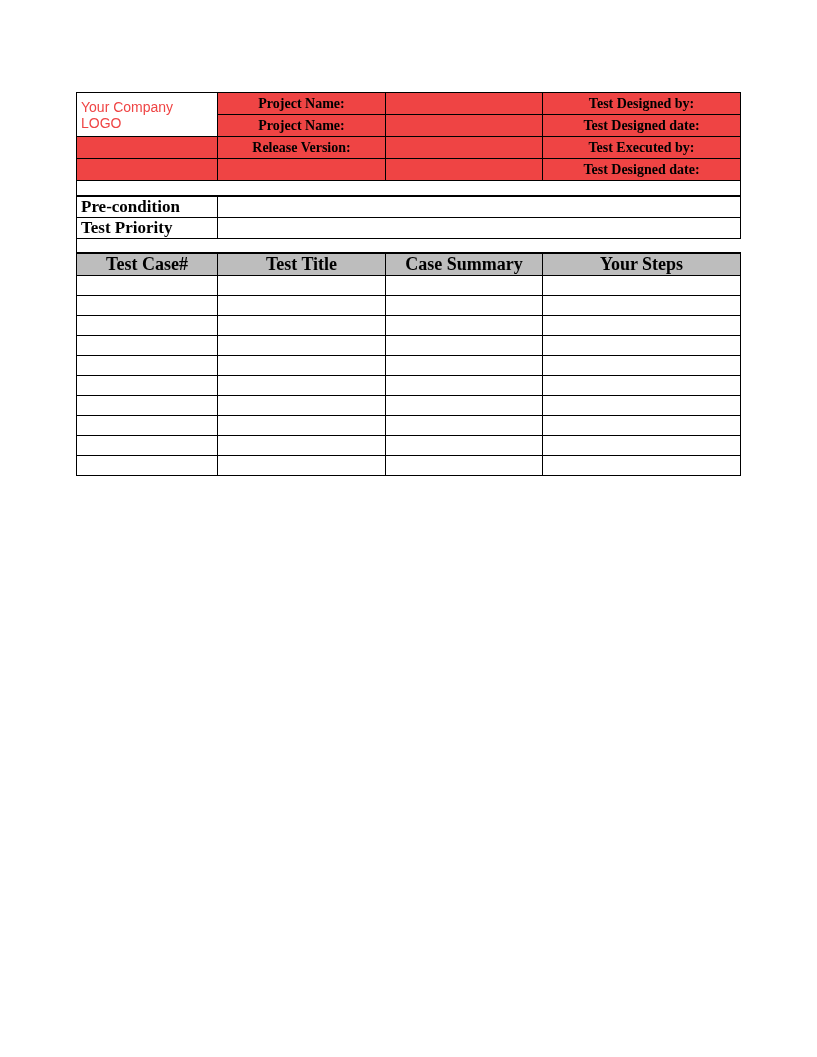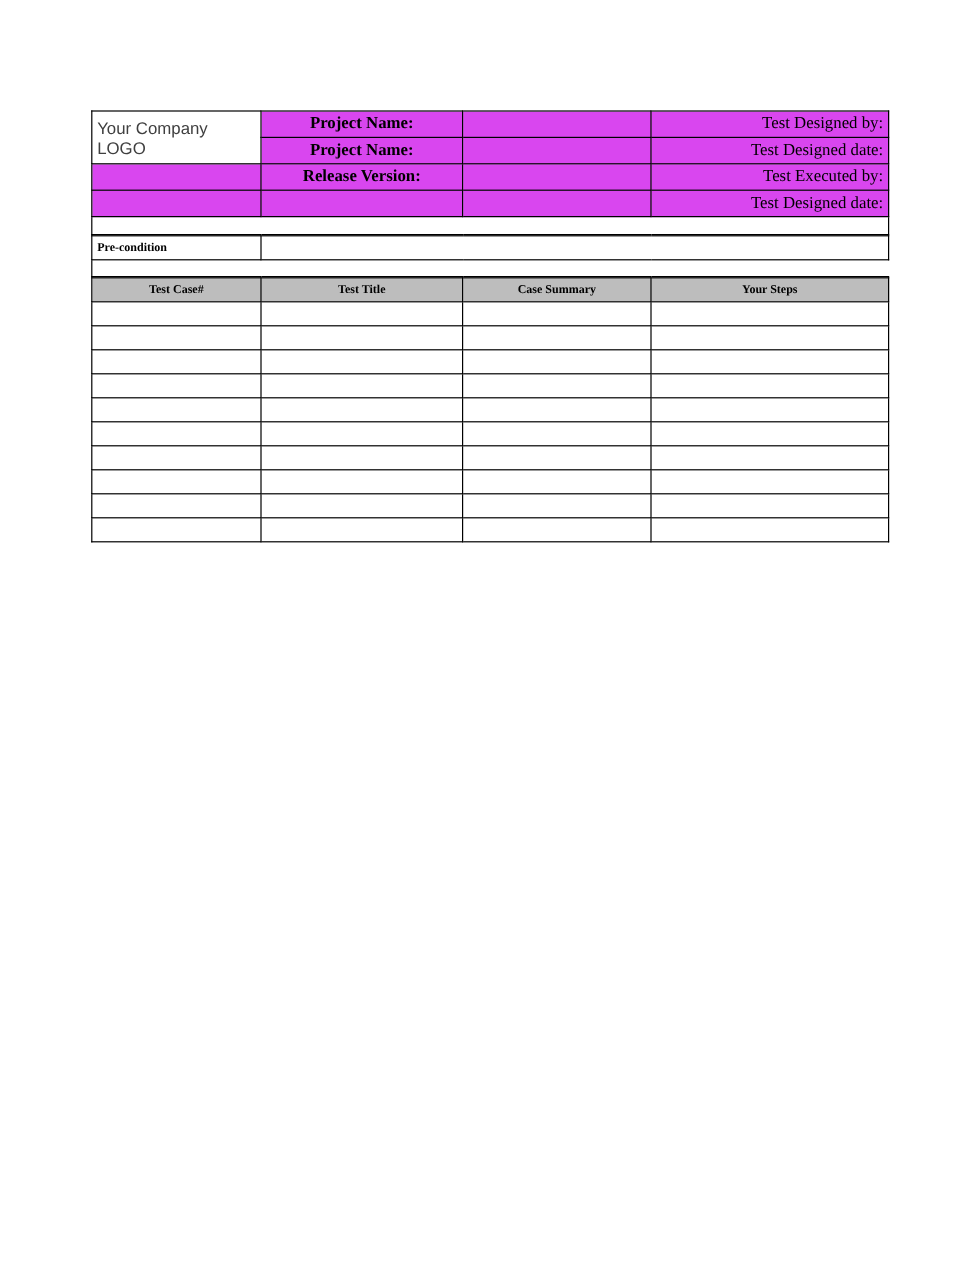--- a/index.html
+++ b/index.html
@@ -6,42 +6,42 @@
   .page{width:817px;height:1057px;box-sizing:border-box;padding:92px 76px 0 76px;}
   table{border-collapse:collapse;width:100%;table-layout:fixed;}
   td,th{padding:0 4px;vertical-align:middle;box-sizing:border-box;}
 
   
   .hdr col.c1{width:141px;}
   .hdr col.c2{width:168px;}
   .hdr col.c3{width:157px;}
   .hdr col.c4{width:198px;}
   .hdr td{border:1px solid #000;height:22px;font-size:14px;}
-  .blue{background:#d946ef;}
-  .logo{background:#fff;font-size:12px;text-align:left;color:#404040;font-family:Arial,Helvetica,sans-serif;}
+  .blue{background:#ef4444;}
+  .logo{background:#fff;font-size:12px;text-align:left;color:#ef4444;font-family:Arial,Helvetica,sans-serif;}
   .lbl-bold{font-weight:bold;text-align:center;font-size:15px;}
   .lbl-rel{font-weight:bold;text-align:center;font-size:14px;}
-  .right-lbl{font-weight:normal;text-align:right;font-size:14px;padding-left:4px;}
+  .right-lbl{font-weight:bold;text-align:center;font-size:14px;padding-left:4px;}
 
   
   .sp td{height:14px;border:0;}
   .sp .bl{border-left:1px solid #000;}
   .sp .bb{border-bottom:1px solid #000;}
   .sp .br{border-right:1px solid #000;}
 
   
-  .meta td{height:20px;font-size:10px;}
+  .meta td{height:20px;font-size:17px;}
   .meta .lab{font-weight:bold;border:1px solid #000;border-right:1px solid #000;padding-left:4px;}
   .meta .val{border-top:1px solid #000;border-bottom:1px solid #000;}
   .meta tr.gap td{height:14px;border:0;}
   .meta tr.gap td.bl{border-left:1px solid #000;}
   .meta tr.gap td.bb{border-bottom:1px solid #000;}
 
   
-  .grid th{background:#bdbdbd;border:1px solid #000;height:20px;font-weight:bold;font-size:10px;font-family:"Times New Roman",Times,serif;}
+  .grid th{background:#bdbdbd;border:1px solid #000;height:20px;font-weight:bold;font-size:18px;font-family:"Times New Roman",Times,serif;}
   .grid td{border:1px solid #000;height:20px;font-size:13px;}
 </style>
 </head>
 <body>
 <div class="page">
 
 <table class="hdr">
   <colgroup>
         <col class="c1">
         <col class="c2">
@@ -95,20 +95,24 @@
 <table class="hdr meta">
   <colgroup>
         <col class="c1">
         <col class="c2">
         <col class="c3">
         <col class="c4">
       </colgroup>
   <tbody>
         <tr>
     <td class="lab">Pre-condition</td>
+    <td class="val" colspan="3"></td>
+  </tr>
+  <tr>
+    <td class="lab">Test Priority</td>
     <td class="val" colspan="3"></td>
   </tr>
   <tr class="gap">
     <td class="bl bb"></td>
           <td class="bb"></td>
           <td class="bb"></td>
           <td class="bb"></td>
   </tr>
 </tbody>
     </table>

